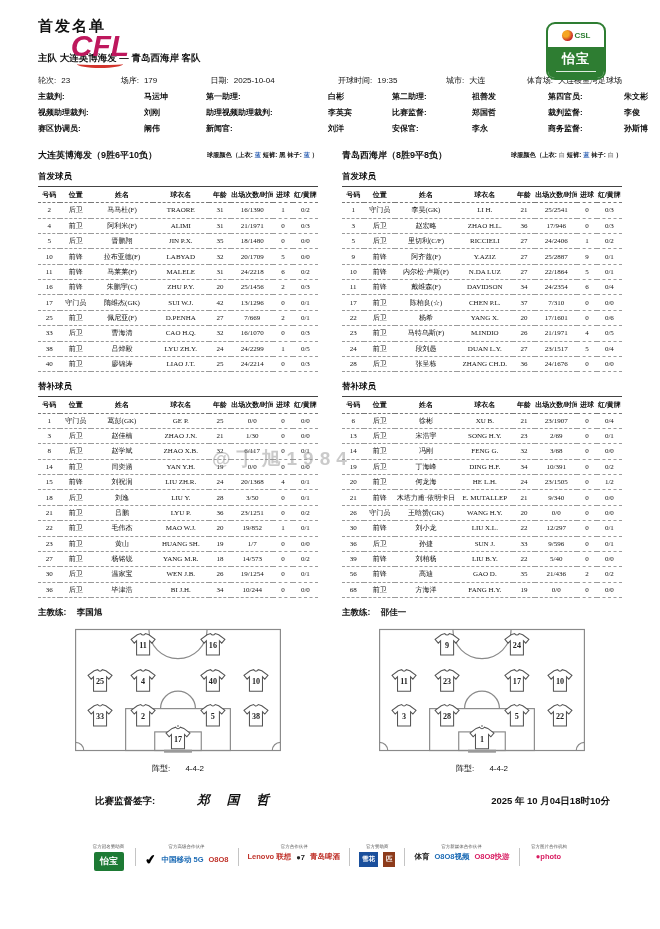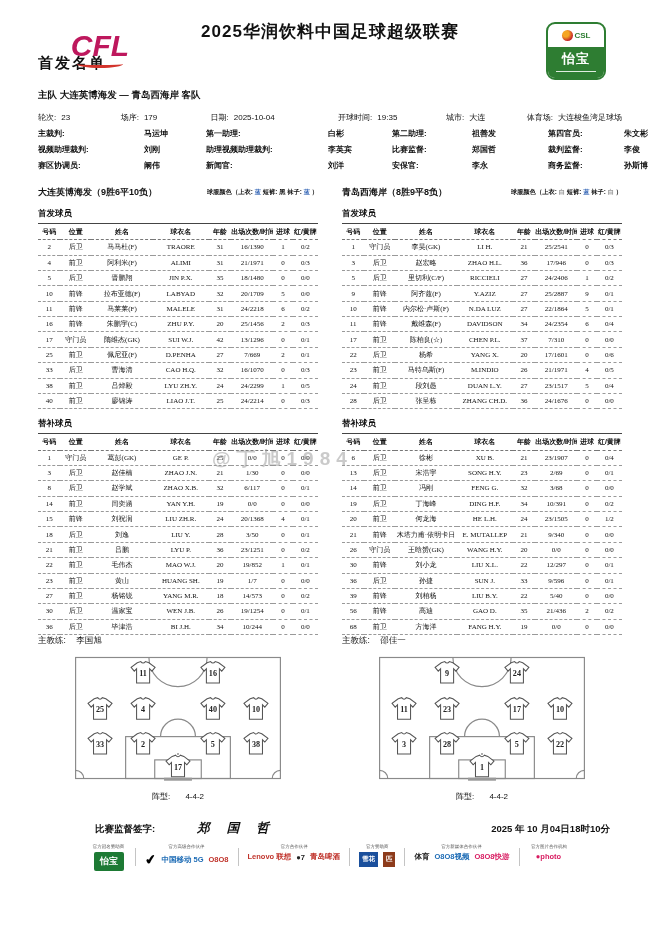--- a/index.html
+++ b/index.html
@@ -37,21 +37,21 @@
   .team-col{flex:1;min-width:0}
   .team-head{display:flex;justify-content:space-between;align-items:center;white-space:nowrap}
   .t-name{font-size:9px;font-weight:bold}
   .t-kit{font-size:6.3px;font-weight:bold;margin-left:4px;overflow:hidden}
   .sec-title{font-size:8.5px;font-weight:bold;margin:9px 0 3px}
   table.roster{width:100%;border-collapse:collapse;table-layout:fixed;
                font-family:"Liberation Serif",serif;font-size:7px}
   table.roster th{font-family:"Liberation Sans",sans-serif;font-size:7px;font-weight:bold;
                   border-top:1.2px solid #444;border-bottom:1px dashed #777;padding:2.6px 0;white-space:nowrap;overflow:hidden}
   table.roster td{border-bottom:1px dashed #999;text-align:center;padding:2.2px 0;overflow:hidden;word-break:break-all}
-  .coach-line{font-size:8.5px;font-weight:normal;}
+  .coach-line{font-size:8.5px;font-weight:bold;margin-top:9px}
   .coach-line .cv{margin-left:8px}
   .pitch-wrap{margin-top:7px;text-align:center}
   .formation{font-size:8px;margin-top:5px;text-align:center}
   .formation .fv{margin-left:13px}
 
   
   .legend{font-size:8.5px;font-weight:bold;margin-top:16px;padding-left:57px}
   .sign-row{display:flex;align-items:baseline;margin-top:18px;font-size:9.5px;font-weight:bold;padding-left:57px}
   .sign-name{font-family:"Liberation Serif",serif;font-style:italic;font-size:12.5px;
              letter-spacing:7px;margin-left:42px;font-weight:bold}
@@ -86,21 +86,20 @@
     <div class="lr-top">
       <span class="lr-crest"></span>
       <span class="lr-csl">CSL</span>
     </div>
     <div class="lr-bottom">
       <span>怡宝</span>
       <span class="lr-sub"></span>
     </div>
   </div>
 
-  <div class="title">2025华润饮料中国足球超级联赛</div>
   <div class="subtitle">首发名单</div>
 
   <div class="match-line">
     <span>主队</span>
     <span>大连英博海发</span>
     <span>—</span>
     <span>青岛西海岸</span>
     <span>客队</span>
   </div>
 

